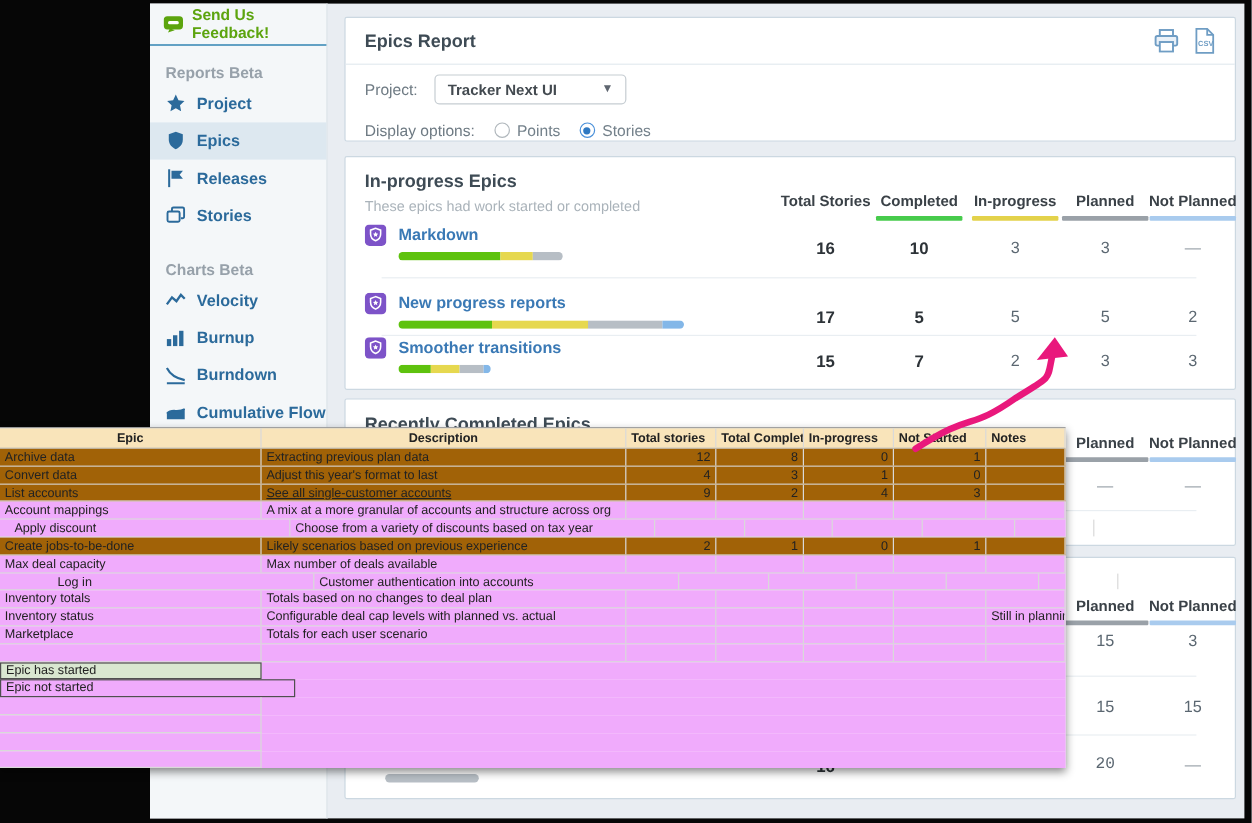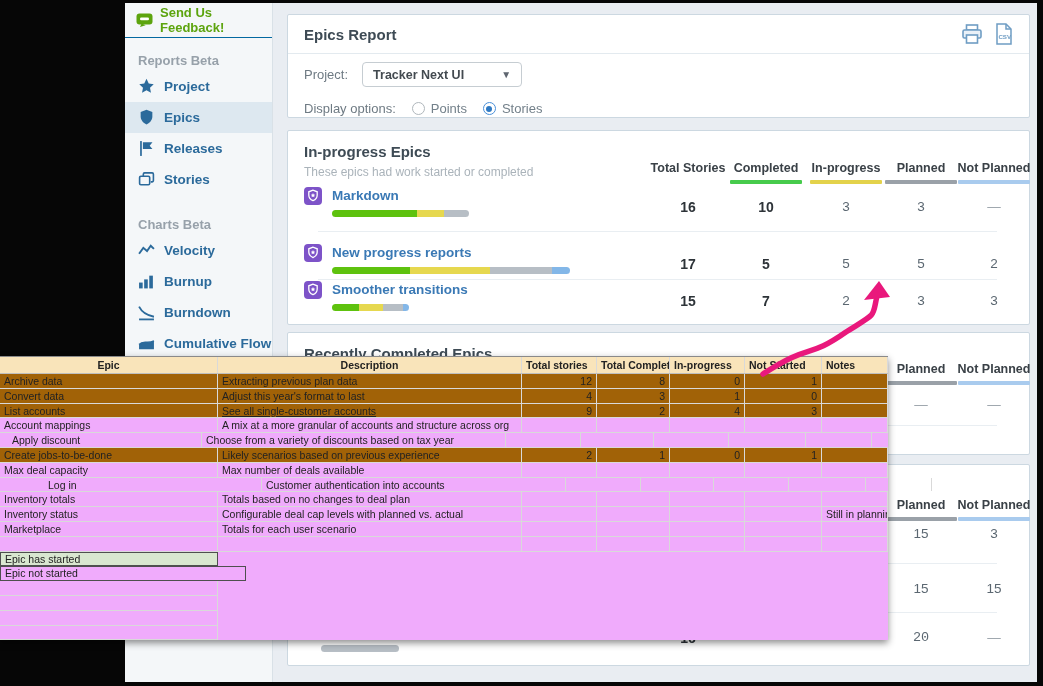--- a/index.html
+++ b/index.html
@@ -357,21 +357,21 @@
     <div class="sh-row">
       <div class="sh-cell" style="width: 218px;">Account mappings</div>
       <div class="sh-cell" style="width: 304px;">A mix at a more granular of accounts and structure across org</div>
       <div class="sh-cell num" style="width: 75px;"></div>
       <div class="sh-cell num" style="width: 73px;"></div>
       <div class="sh-cell num" style="width: 75px;"></div>
       <div class="sh-cell num" style="width: 77px;"></div>
       <div class="sh-cell" style="width: 66px;"></div>
     </div>
     <div class="sh-row">
-      <div class="sh-cell" style="width: 202px; padding-left: 12px;">Apply discount</div>
+      <div class="sh-cell" style="width: 242px; padding-left: 12px;">Apply discount</div>
       <div class="sh-cell" style="width: 304px;">Choose from a variety of discounts based on tax year</div>
       <div class="sh-cell num" style="width: 75px;"></div>
       <div class="sh-cell num" style="width: 73px;"></div>
       <div class="sh-cell num" style="width: 75px;"></div>
       <div class="sh-cell num" style="width: 77px;"></div>
       <div class="sh-cell" style="width: 66px;"></div>
     </div>
     <div class="sh-row green">
       <div class="sh-cell" style="width: 218px;">Create jobs-to-be-done</div>
       <div class="sh-cell" style="width: 304px;">Likely scenarios based on previous experience</div>

